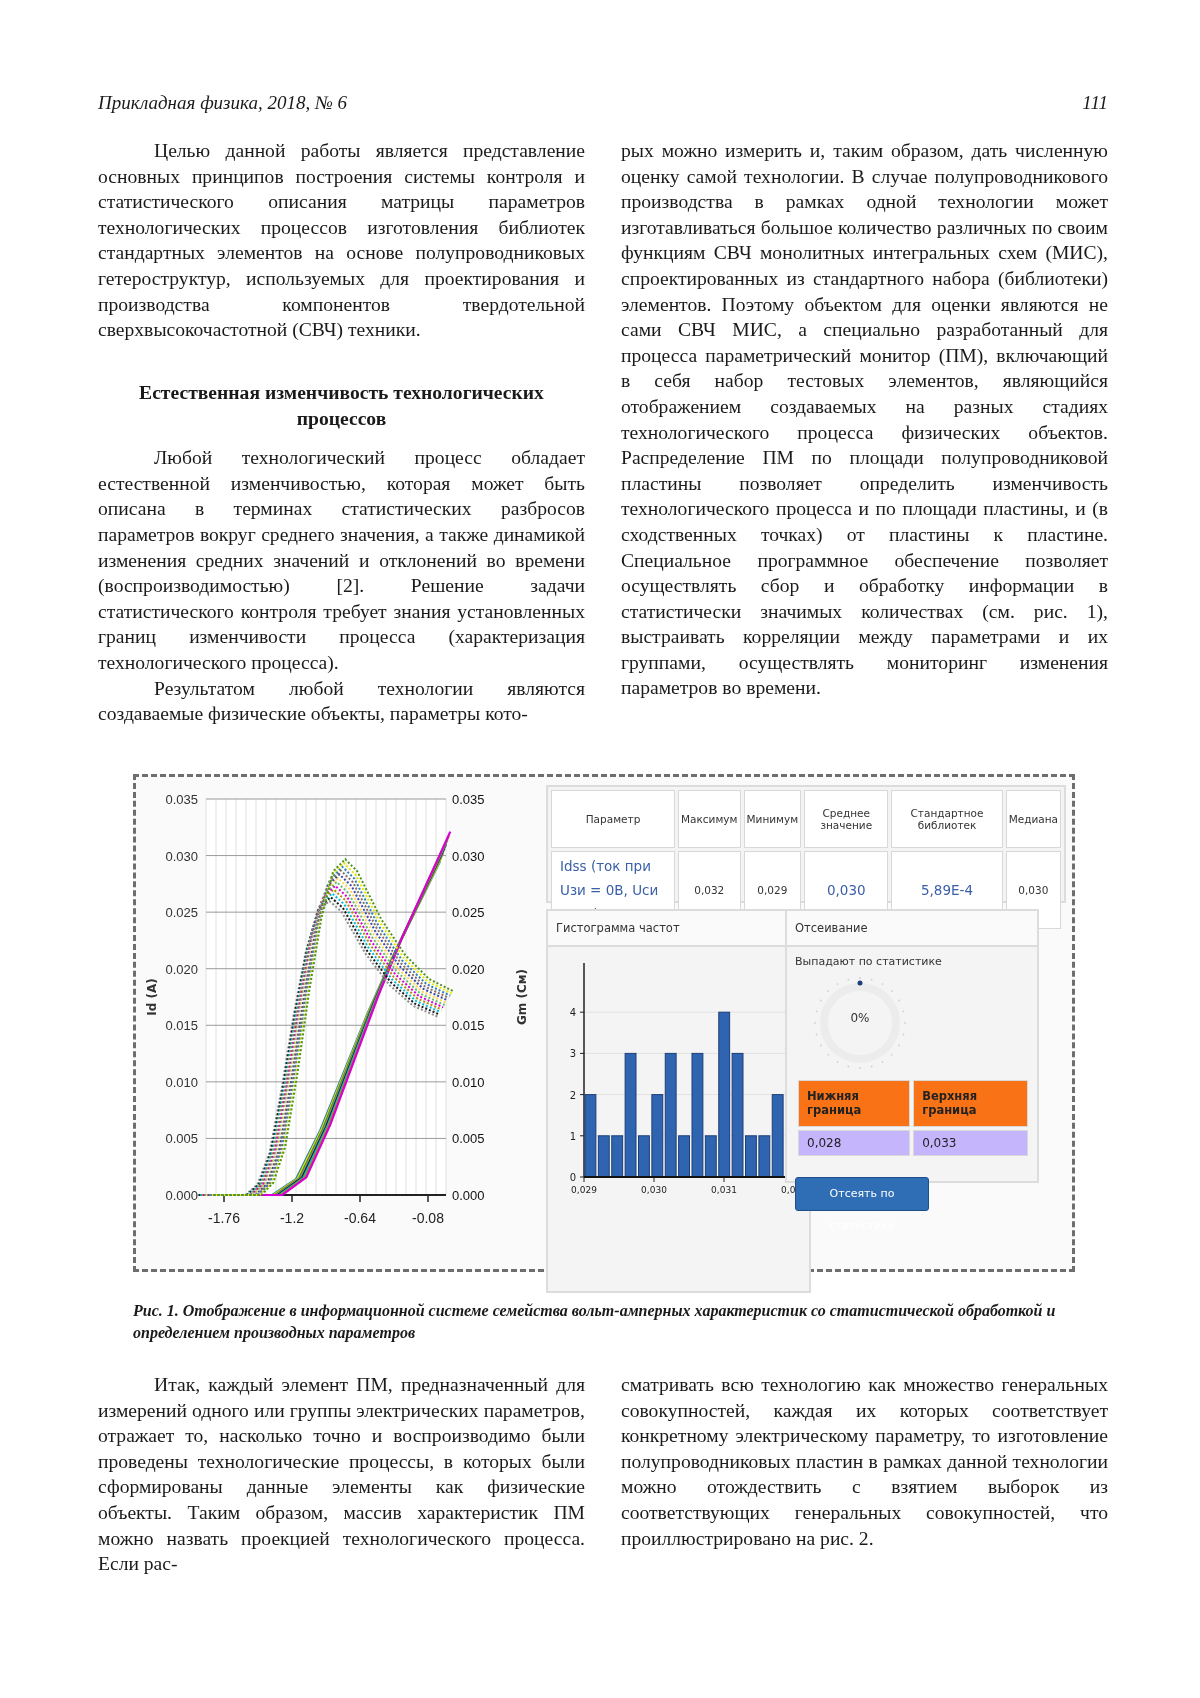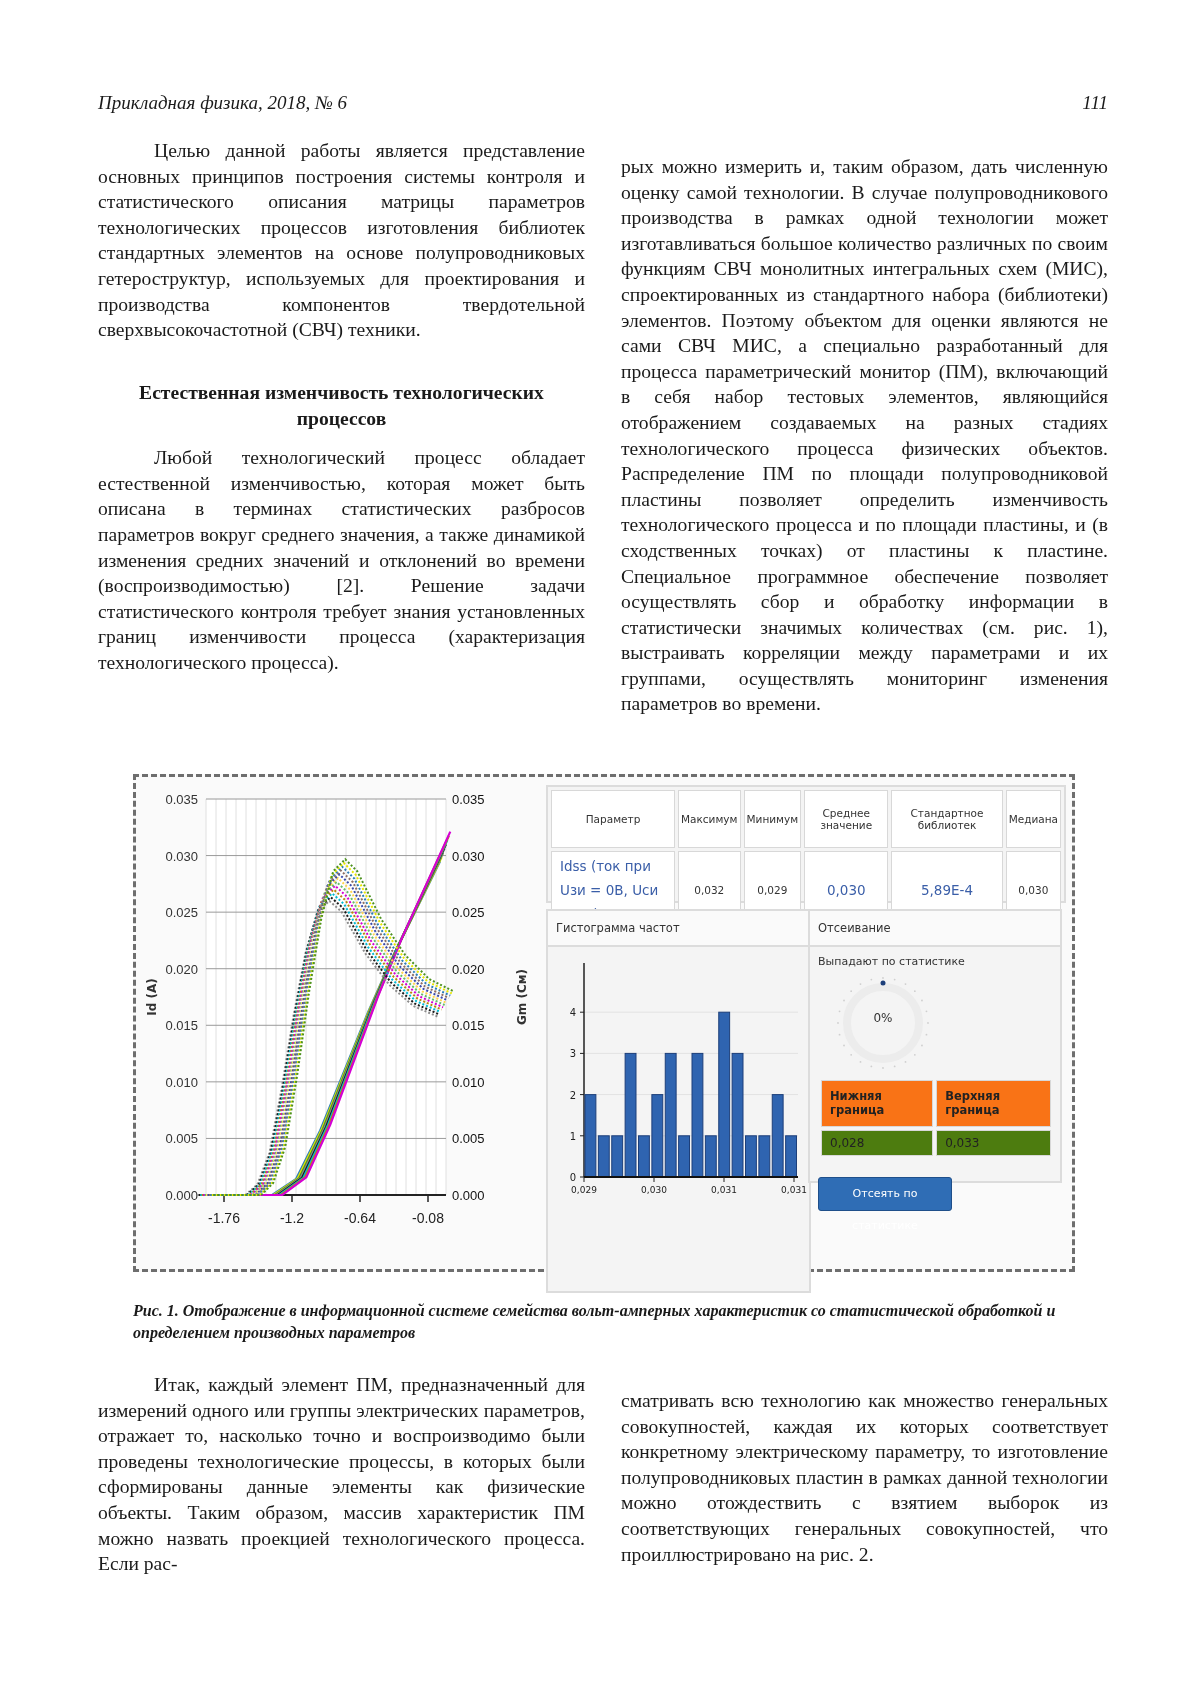--- a/index.html
+++ b/index.html
@@ -4,62 +4,63 @@
 <style>
   html, body { margin:0; padding:0; background:#fff; }
   body { width:1200px; height:1698px; position:relative; overflow:hidden; font-family:"Liberation Serif", serif; color:#1a1a1a; }
   .header { position:absolute; left:98px; top:92px; width:1010px; height:24px; font-style:italic; font-size:19px; }
   .header .journal { position:absolute; left:0; top:0; }
   .header .pagenum { position:absolute; right:0; top:0; }
   .col { position:absolute; font-size:19.6px; line-height:25.6px; text-align:justify; }
   .col p { margin:0; }
   .indent { text-indent:56px; }
   .colL { left:98px; width:487px; }
-  .colR { left:621px; width:487px;margin-top:16px; }
+  .colR { left:621px; width:487px; }
   .heading { font-weight:bold; text-align:center; font-size:19.6px; line-height:25.6px; }
   .caption { position:absolute; left:133px; top:1300px; width:955px; font-style:italic; font-weight:bold; font-size:16px; line-height:22px; }
 
   
   .figure { position:absolute; left:133px; top:774px; width:942px; height:498px; border:3px dashed #6e6e6e; background:#fafafa; box-sizing:border-box; }
   .iv-chart { position:absolute; left:0; top:0; width:410px; height:480px; }
   .panel { position:absolute; background:#f4f4f4; border:2px solid #dcdcdc; box-sizing:border-box; font-family:"DejaVu Sans", sans-serif; }
   .stats { left:410px; top:8px; width:520px; height:118px; }
   .stats table { border-collapse:separate; border-spacing:3px; width:100%; height:100%; }
   .stats td { background:#fff; border:1px solid #d8d8d8; text-align:center; font-size:10.5px; color:#333; padding:2px; }
   .stats th { background:#fff; border:1px solid #d8d8d8; text-align:center; font-size:10.5px; font-weight:normal; color:#333; padding:2px; height:52px; }
   .stats td.param { color:#3a5ea8; font-size:13.5px; line-height:24px; text-align:left; padding-left:8px; }
   .stats td.blue { color:#3a5ea8; font-size:13.5px; }
   .hist { left:410px; top:132px; width:265px; height:384px; }
   .hist .title, .screen .title { height:34px; line-height:34px; padding-left:8px; font-size:11.5px; color:#333; border-bottom:2px solid #dcdcdc; background:#fafafa; }
-  .screen { left:672px; top:132px; width:254px; height:274px; }
+  .screen { left:649px; top:132px; width:254px; height:274px; }
   .screen .sub { position:absolute; left:8px; top:44px; font-size:11px; color:#333; }
   .gauge { position:absolute; left:25px; top:64px; width:96px; height:96px; }
   .gauge .pct { position:absolute; left:0; top:36px; width:96px; text-align:center; font-size:12px; color:#333; }
   .bounds { position:absolute; left:8px; top:166px; width:236px; height:82px; background:#f4f4f4; }
   .bounds table { border-collapse:separate; border-spacing:3px; width:100%; height:100%; }
   .bounds th { background:#f97316; border:1px solid #d8d8d8; font-size:11.5px; font-weight:bold; text-align:left; padding-left:8px; color:#222; }
-  .bounds td { background:#4d7c0f; border:1px solid #d8d8d8; font-size:12px; text-align:left; padding-left:8px; color:#222; }
+  .bounds td { background:#c4b5fd; border:1px solid #d8d8d8; font-size:12px; text-align:left; padding-left:8px; color:#222; }
   .btn { position:absolute; left:8px; top:266px; width:132px; height:32px; background:#2f6db5; border:1px solid #1f4f8a; border-radius:3px; color:#fff; font-size:11px; line-height:32px; text-align:center; cursor:pointer; }
 </style>
 </head>
 <body>
 
 <div class="header">
   <span class="journal">Прикладная физика, 2018, № 6</span>
   <span class="pagenum">111</span>
 </div>
 
 <div class="col colL" style="top:138px;">
   <p class="indent">Целью данной работы является представление основных принципов построения системы контроля и статистического описания матрицы параметров технологических процессов изготовления библиотек стандартных элементов на основе полупроводниковых гетероструктур, используемых для проектирования и производства компонентов твердотельной сверхвысокочастотной (СВЧ) техники.</p>
 </div>
 
 <div class="col colL" style="top:380px;">
   <div class="heading">Естественная изменчивость технологических процессов</div>
   <div style="height:14px;"></div>
   <p class="indent">Любой технологический процесс обладает естественной изменчивостью, которая может быть описана в терминах статистических разбросов параметров вокруг среднего значения, а также динамикой изменения средних значений и отклонений во времени (воспроизводимостью) [2]. Решение задачи статистического контроля требует знания установленных границ изменчивости процесса (характеризация технологического процесса).</p>
+  <p class="indent">Результатом любой технологии являются создаваемые физические объекты, параметры кото-</p>
 </div>
 
 <div class="col colR" style="top:138px;">
   <p>рых можно измерить и, таким образом, дать численную оценку самой технологии. В случае полупроводникового производства в рамках одной технологии может изготавливаться большое количество различных по своим функциям СВЧ монолитных интегральных схем (МИС), спроектированных из стандартного набора (библиотеки) элементов. Поэтому объектом для оценки являются не сами СВЧ МИС, а специально разработанный для процесса параметрический монитор (ПМ), включающий в себя набор тестовых элементов, являющийся отображением создаваемых на разных стадиях технологического процесса физических объектов. Распределение ПМ по площади полупроводниковой пластины позволяет определить изменчивость технологического процесса и по площади пластины, и (в сходственных точках) от пластины к пластине. Специальное программное обеспечение позволяет осуществлять сбор и обработку информации в статистически значимых количествах (см. рис. 1), выстраивать корреляции между параметрами и их группами, осуществлять мониторинг изменения параметров во времени.</p>
 </div>
 
 <div class="figure">
   <svg class="iv-chart" id="ivchart" width="410" height="480" viewBox="0 0 410 480">
       <rect x="70" y="22" width="240" height="396" fill="#ffffff"></rect>
       <line x1="70" y1="22" x2="70" y2="418" stroke="#e0e0e0" stroke-width="1"></line>

